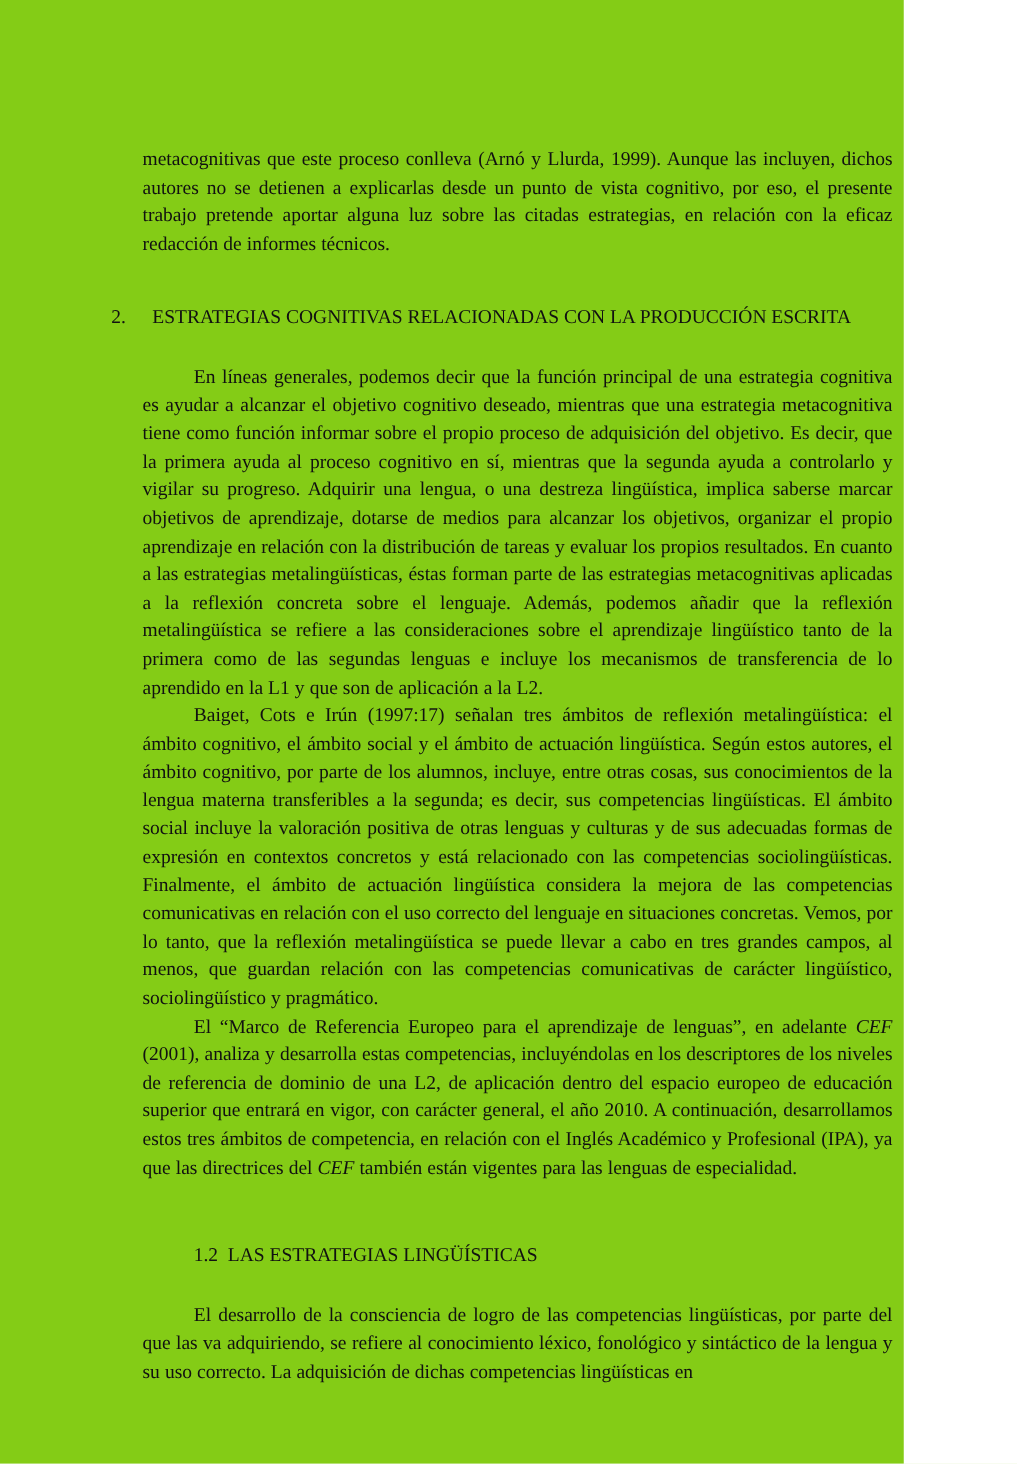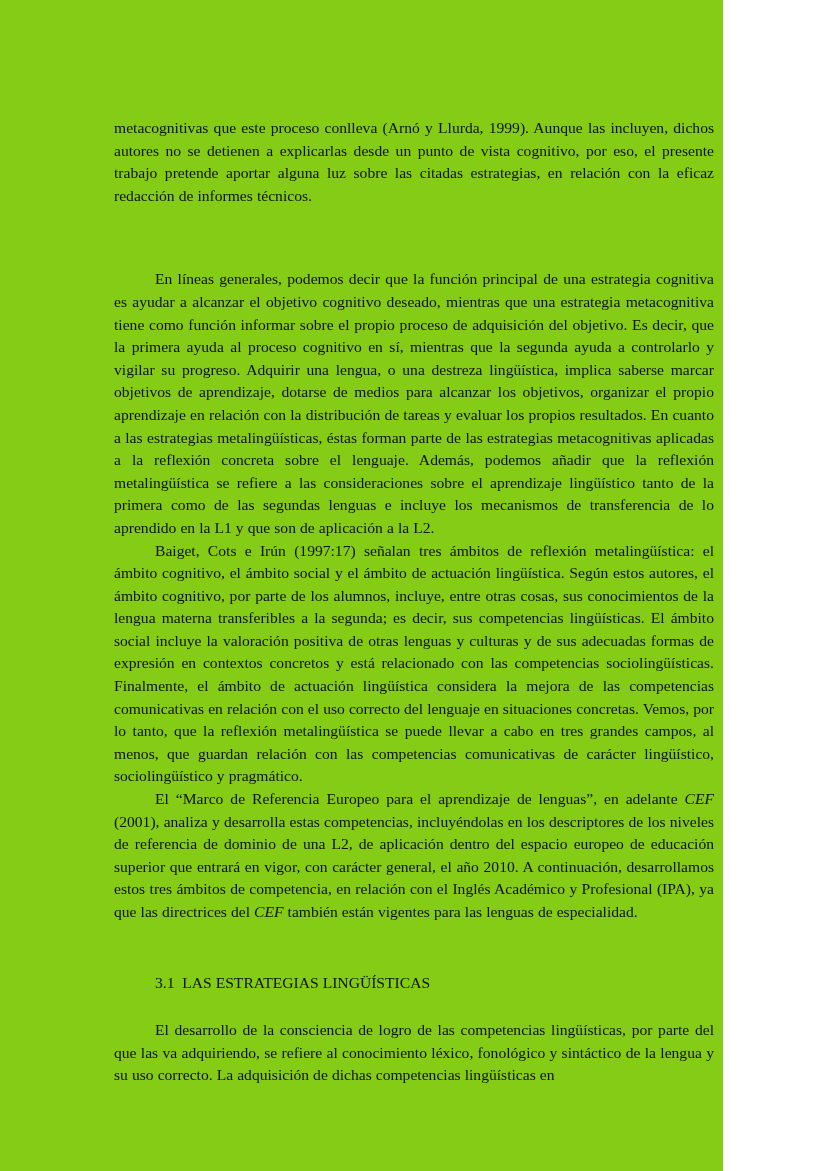--- a/index.html
+++ b/index.html
@@ -69,35 +69,39 @@
 </head>
 <body>
 
 <div class="page">
   <div class="text-block">
 
     <p class="body-par first-par">metacognitivas que este proceso conlleva (Arnó y Llurda, 1999). Aunque las incluyen, dichos autores no se detienen a explicarlas desde un punto de vista cognitivo, por eso, el presente trabajo pretende aportar alguna luz sobre las citadas estrategias, en relación con la eficaz redacción de informes técnicos.</p>
 
     <div class="spacer-lg"></div>
 
+    <h2 class="section-heading">
+      <span class="heading-num">2.</span>&nbsp;
+      <span>ESTRATEGIAS COGNITIVAS RELACIONADAS CON LA PRODUCCIÓN ESCRITA</span>
+    </h2>
 
     <div class="spacer-md"></div>
 
     <p class="body-par indent-par">En líneas generales, podemos decir que la función principal de una estrategia cognitiva es ayudar a alcanzar el objetivo cognitivo deseado, mientras que una estrategia metacognitiva tiene como función informar sobre el propio proceso de adquisición del objetivo. Es decir, que la primera ayuda al proceso cognitivo en sí, mientras que la segunda ayuda a controlarlo y vigilar su progreso. Adquirir una lengua, o una destreza lingüística, implica saberse marcar objetivos de aprendizaje, dotarse de medios para alcanzar los objetivos, organizar el propio aprendizaje en relación con la distribución de tareas y evaluar los propios resultados. En cuanto a las estrategias metalingüísticas, éstas forman parte de las estrategias metacognitivas aplicadas a la reflexión concreta sobre el lenguaje. Además, podemos añadir que la reflexión metalingüística se refiere a las consideraciones sobre el aprendizaje lingüístico tanto de la primera como de las segundas lenguas e incluye los mecanismos de transferencia de lo aprendido en la L1 y que son de aplicación a la L2.</p>
 
     <p class="body-par indent-par">Baiget, Cots e Irún (1997:17) señalan tres ámbitos de reflexión metalingüística: el ámbito cognitivo, el ámbito social y el ámbito de actuación lingüística. Según estos autores, el ámbito cognitivo, por parte de los alumnos, incluye, entre otras cosas, sus conocimientos de la lengua materna transferibles a la segunda; es decir, sus competencias lingüísticas. El ámbito social incluye la valoración positiva de otras lenguas y culturas y de sus adecuadas formas de expresión en contextos concretos y está relacionado con las competencias sociolingüísticas. Finalmente, el ámbito de actuación lingüística considera la mejora de las competencias comunicativas en relación con el uso correcto del lenguaje en situaciones concretas. Vemos, por lo tanto, que la reflexión metalingüística se puede llevar a cabo en tres grandes campos, al menos, que guardan relación con las competencias comunicativas de carácter lingüístico, sociolingüístico y pragmático.</p>
 
     <p class="body-par indent-par">
       <span>El “Marco de Referencia Europeo para el aprendizaje de lenguas”, en adelante </span><i class="ital">CEF</i><span> (2001), analiza y desarrolla estas competencias, incluyéndolas en los descriptores de los niveles de referencia de dominio de una L2, de aplicación dentro del espacio europeo de educación superior que entrará en vigor, con carácter general, el año 2010. A continuación, desarrollamos estos tres ámbitos de competencia, en relación con el Inglés Académico y Profesional (IPA), ya que las directrices del </span><i class="ital">CEF</i><span> también están vigentes para las lenguas de especialidad.</span>
     </p>
 
     <div class="spacer-sub-before"></div>
 
     <h3 class="subsection-heading">
-      <span>3.1</span>&nbsp;&nbsp;<span>LAS ESTRATEGIAS LINGÜÍSTICAS</span>
+      <span>1.2</span>&nbsp;&nbsp;<span>LAS ESTRATEGIAS LINGÜÍSTICAS</span>
     </h3>
 
     <div class="spacer-sub-after"></div>
 
     <p class="body-par indent-par">El desarrollo de la consciencia de logro de las competencias lingüísticas, por parte del que las va adquiriendo, se refiere al conocimiento léxico, fonológico y sintáctico de la lengua y su uso correcto. La adquisición de dichas competencias lingüísticas en</p>
 
   </div>
 </div>
 
 </body></html>

